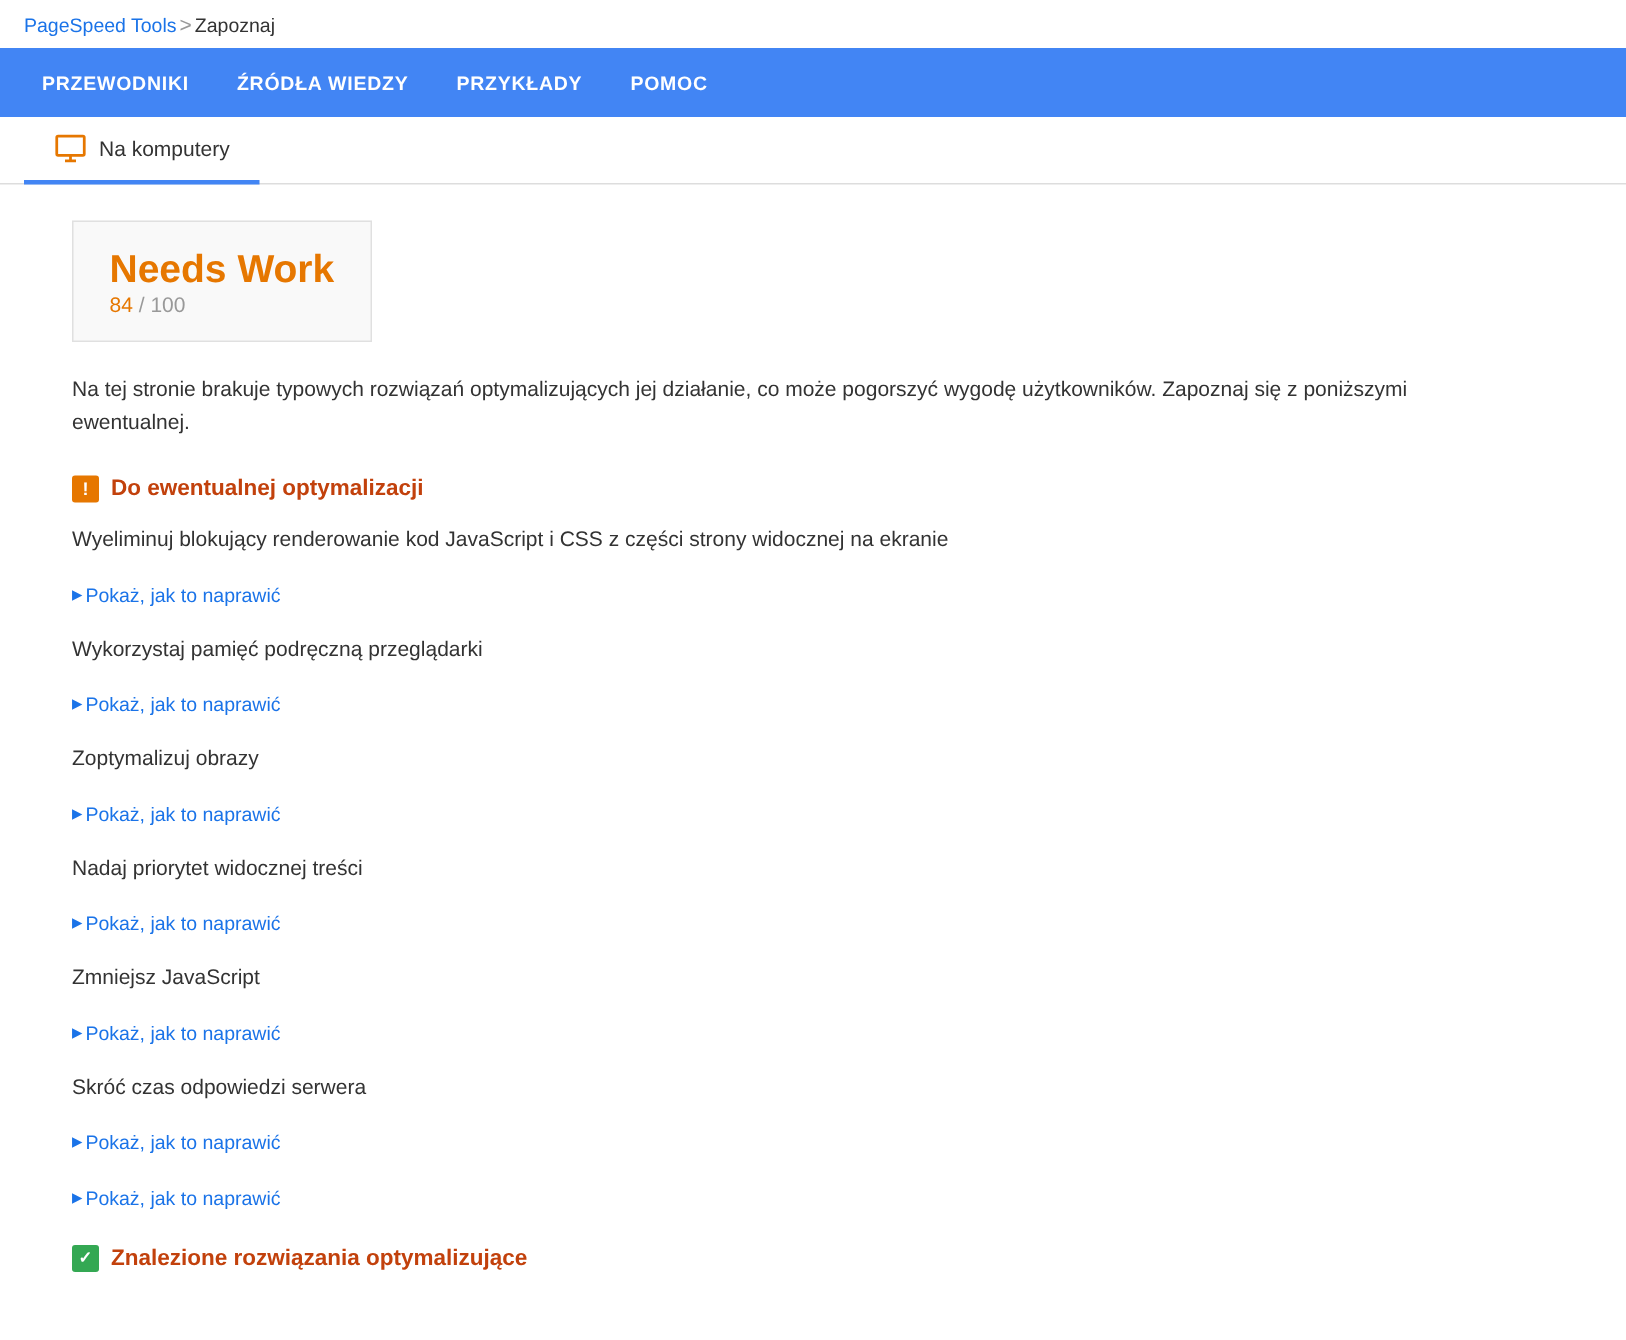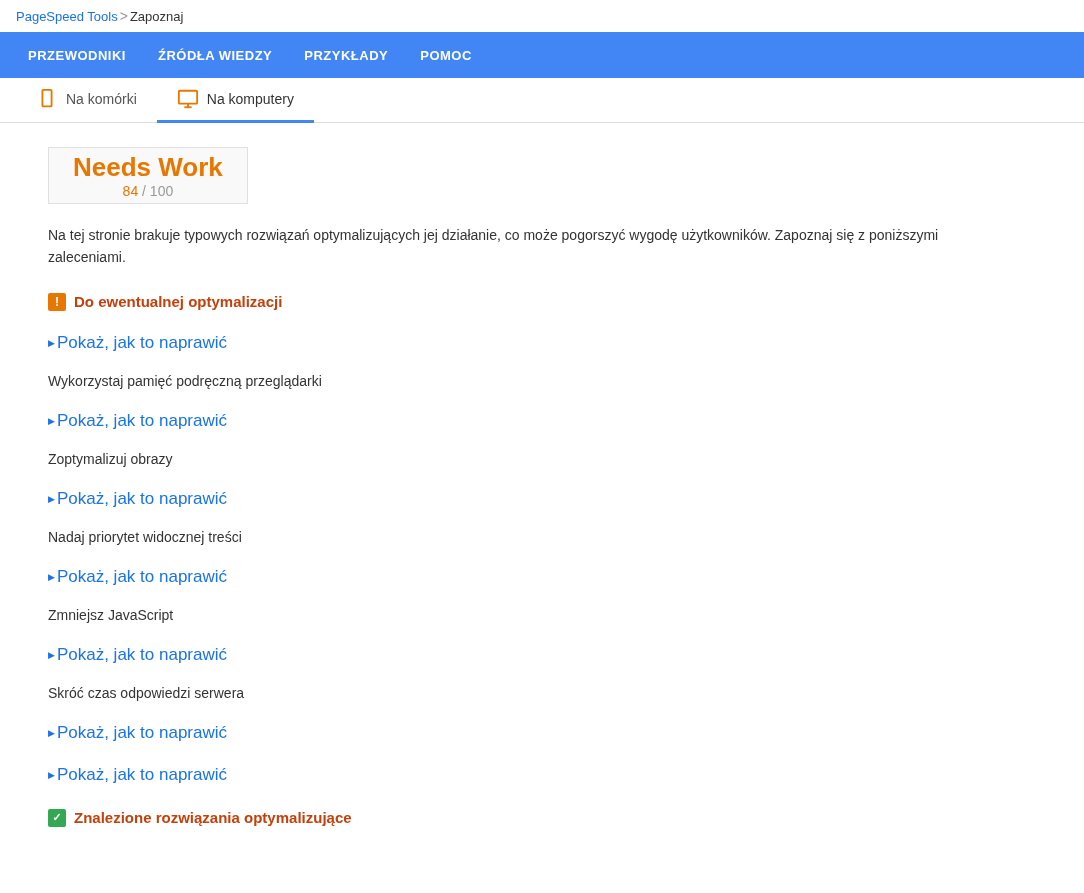--- a/index.html
+++ b/index.html
@@ -82,24 +82,24 @@
     
     .content {
       padding: 24px 48px;
     }
 
     
     .score-box {
       background: #f9f9f9;
       border: 1px solid #e0e0e0;
       display: inline-block;
-      padding: 4px 24px;
+      padding: 16px 24px;
       margin-bottom: 20px;
       min-width: 160px;
-      text-align: center;
+      text-align: left;
     }
     .score-title {
       font-size: 26px;
       font-weight: bold;
       color: #e67700;
     }
     .score-value {
       font-size: 14px;
       color: #e67700;
       margin-top: 0;
@@ -160,21 +160,21 @@
     
     .rec-item {
       margin-bottom: 20px;
     }
     .rec-item .rec-title {
       font-size: 14px;
       color: #333;
       margin-bottom: 4px;
     }
     .rec-item .rec-link {
-      font-size: 17px;
+      font-size: 13px;
       color: #1a73e8;
       text-decoration: none;
       display: flex;
       align-items: center;
       gap: 2px;
       margin-top: 22px;
     }
     .rec-item .rec-link::before {
       content: "▶";
       font-size: 9px;
@@ -191,27 +191,20 @@
 </div>
 
 <nav class="nav-bar">
   <a href="#">PRZEWODNIKI</a>
   <a href="#">ŹRÓDŁA WIEDZY</a>
   <a href="#">PRZYKŁADY</a>
   <a href="#">POMOC</a>
 </nav>
 
 <div class="tabs">
-  <div class="tab">
-    <svg class="tab-icon" viewBox="0 0 24 24" fill="none" stroke="#e67700" stroke-width="2">
-      <rect x="7" y="2" width="10" height="18" rx="1"></rect>
-      <line x1="12" y1="18" x2="12" y2="18" stroke-width="2"></line>
-    </svg>
-    <span>Na komórki</span>
-  </div>
   <div class="tab active">
     <svg class="tab-icon" viewBox="0 0 24 24" fill="none" stroke="#e67700" stroke-width="2">
       <rect x="2" y="3" width="20" height="14" rx="1"></rect>
       <line x1="8" y1="21" x2="16" y2="21"></line>
       <line x1="12" y1="17" x2="12" y2="21"></line>
     </svg>
     <span>Na komputery</span>
   </div>
 </div>
 
@@ -221,30 +214,31 @@
   <div class="score-box">
     <div class="score-title">Needs Work</div>
     <div class="score-value">
       <span style="color:#e67700;">84</span>
       <span> / </span>
       <span>100</span>
     </div>
   </div>
 
   
-  <p class="description">Na tej stronie brakuje typowych rozwiązań optymalizujących jej działanie, co może pogorszyć wygodę użytkowników. Zapoznaj się z poniższymi zaleceniami.</p>
+  <p class="description">Na tej stronie brakuje typowych rozwiązań optymalizujących jej działanie, co może pogorszyć wygodę użytkowników. Zapoznaj się z poniższymi ewentualnej.</p>
 
   
   <div class="section-header">
     <span class="icon-warning">!</span>
     <h2>Do ewentualnej optymalizacji</h2>
   </div>
 
   
   <div class="rec-item">
+    <div class="rec-title">Wyeliminuj blokujący renderowanie kod JavaScript i CSS z części strony widocznej na ekranie</div>
     <a href="#" class="rec-link">Pokaż, jak to naprawić</a>
   </div>
 
   <div class="rec-item">
     <div class="rec-title">Wykorzystaj pamięć podręczną przeglądarki</div>
     <a href="#" class="rec-link">Pokaż, jak to naprawić</a>
   </div>
 
   <div class="rec-item">
     <div class="rec-title">Zoptymalizuj obrazy</div>

